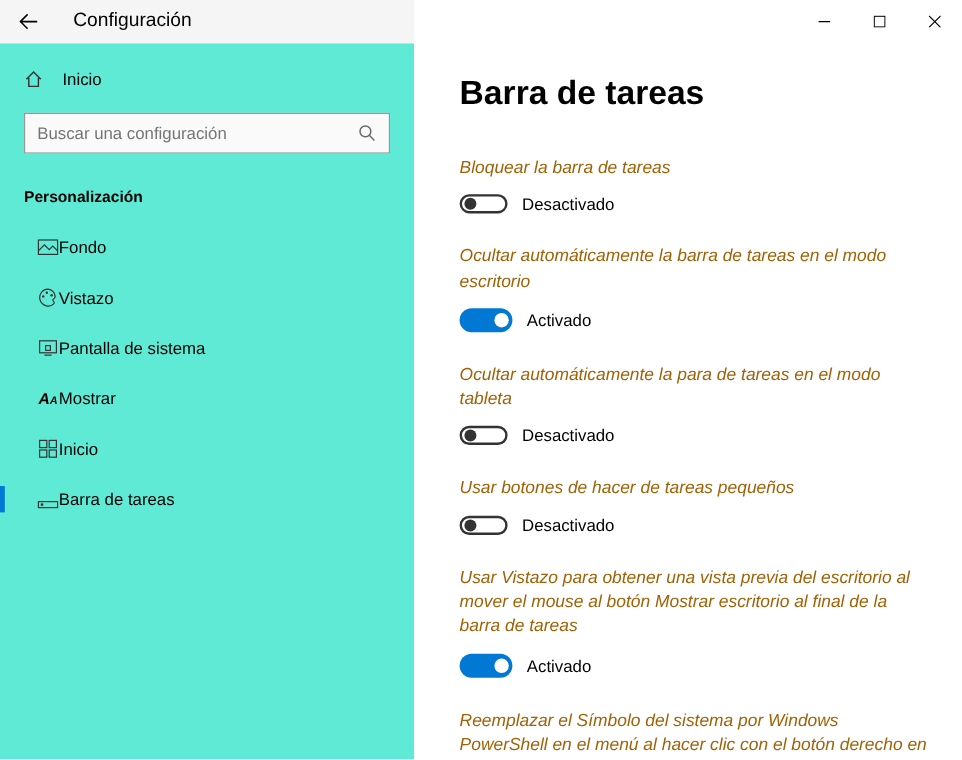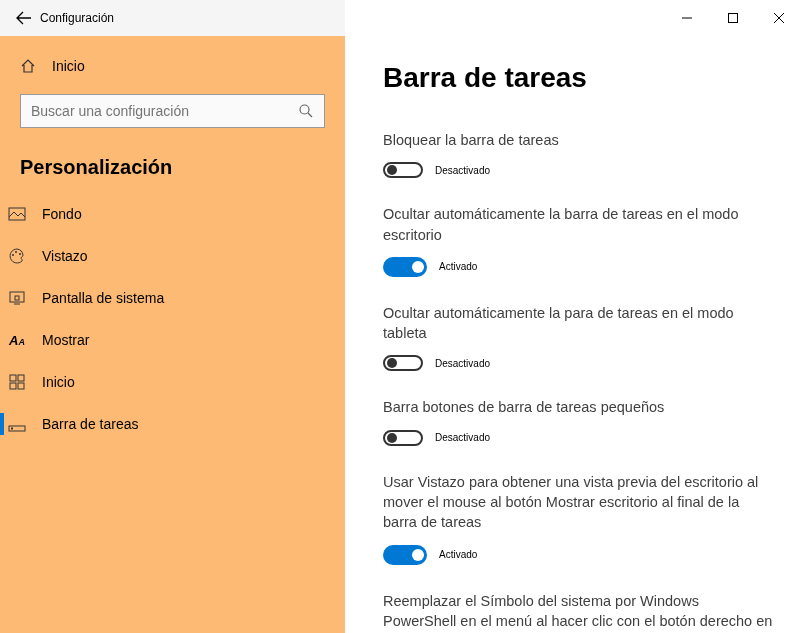--- a/index.html
+++ b/index.html
@@ -1,42 +1,42 @@
 <!DOCTYPE html>
 <html><head>
   <meta charset="utf-8">
   <style>
     * { margin: 0; padding: 0; box-sizing: border-box; font-family: "Segoe UI", sans-serif; }
     body { width: 802px; height: 633px; background: #fff; overflow: hidden; display: flex; flex-direction: column; }
     .titlebar { height: 36px; display: flex; align-items: center; padding-left: 8px; background: linear-gradient(to right, #f5f5f5 345px, #fff 345px); }
     .back-btn { width: 32px; height: 32px; display: flex; align-items: center; justify-content: center; cursor: pointer; }
-    .title-text { font-size: 12px; margin-left: 0; color: #000; }
+    .title-text { font-size: 16px; margin-left: 21px; color: #000; }
     .win-controls { margin-left: auto; display: flex; }
     .win-btn { width: 46px; height: 32px; display: flex; align-items: center; justify-content: center; cursor: pointer; }
     .content { flex: 1; display: flex; overflow: hidden; }
-    .sidebar { width: 345px; background: #fdba74; padding: 12px 0 0 0; overflow-y: auto; position: relative; }
+    .sidebar { width: 345px; background: #5eead4; padding: 12px 0 0 0; overflow-y: auto; position: relative; }
     .home-item { display: flex; align-items: center; padding: 10px 20px; cursor: pointer; gap: 16px; margin-bottom: 10px; }
     .home-item span.lbl { font-size: 14px; }
     .search-box { margin: 6px 20px 20px 20px; height: 34px; border: 1px solid #999; background: #fafafa; display: flex; align-items: center; padding: 0 10px; }
     .search-box input { flex: 1; border: none; background: transparent; outline: none; font-size: 14px; color: #666; }
-    .section-header { padding: 8px 20px 14px 20px; font-size: 20px; font-weight: 600; }
-    .nav-item { display: flex; align-items: center; padding: 12px 8px; cursor: pointer; gap: 16px; font-size: 14px; position: relative; text-align: center; }
+    .section-header { padding: 8px 20px 14px 20px; font-size: 13px; font-weight: 600; }
+    .nav-item { display: flex; align-items: center; padding: 12px 31px; cursor: pointer; font-size: 14px; position: relative; text-align: center; }
     .nav-item.active::before { content: ""; position: absolute; left: 0; top: 10px; bottom: 10px; width: 4px; background: #0078d4; }
     .nav-item .icon { width: 18px; height: 18px; display: flex; align-items: center; justify-content: center; flex-shrink: 0; font-style: italic; }
     .main { flex: 1; padding: 26px 28px 10px 38px; overflow-y: auto; }
     .main h1 { font-size: 28px; font-weight: 600; margin-bottom: 36px; }
     .setting { margin-bottom: 26px; }
-    .setting-label { font-size: 14.5px; color: #404040; margin-bottom: 12px; line-height: 1.4; }
+    .setting-label { font-size: 14.5px; color: #a16207; margin-bottom: 12px; line-height: 1.4; font-style: italic; }
     .toggle-row { display: flex; align-items: center; gap: 12px; }
     .toggle { width: 44px; height: 20px; border-radius: 10px; display: flex; align-items: center; padding: 0 3px; cursor: pointer; }
     .toggle.off { border: 2px solid #333; background: #fff; justify-content: flex-start; padding: 0 2px; width: 40px; height: 16px; }
     .toggle.off .knob { width: 10px; height: 10px; border-radius: 50%; background: #333; }
     .toggle.on { background: #0078d4; justify-content: flex-end; }
     .toggle.on .knob { width: 12px; height: 12px; border-radius: 50%; background: #fff; }
-    .toggle-state { font-size: 10px; }
+    .toggle-state { font-size: 14px; }
     svg { display: block; }
   </style>
 </head>
 <body>
 
 <div class="titlebar">
   <div class="back-btn">
     <svg width="16" height="16" viewBox="0 0 16 16">
         <path d="M7 2 L1 8 L7 14 M1 8 H15" stroke="#000" stroke-width="1.3" fill="none"></path>
       </svg>
@@ -165,21 +165,21 @@
       <div class="setting-label">Ocultar automáticamente la para de tareas en el modo tableta</div>
       <div class="toggle-row">
         <div class="toggle off">
             <div class="knob"></div>
           </div>
         <span class="toggle-state">Desactivado</span>
       </div>
     </div>
 
     <div class="setting">
-      <div class="setting-label">Barra botones de barra de tareas pequeños</div>
+      <div class="setting-label">Usar botones de hacer de tareas pequeños</div>
       <div class="toggle-row">
         <div class="toggle off">
             <div class="knob"></div>
           </div>
         <span class="toggle-state">Desactivado</span>
       </div>
     </div>
 
     <div class="setting">
       <div class="setting-label">Usar Vistazo para obtener una vista previa del escritorio al mover el mouse al botón Mostrar escritorio al final de la barra de tareas</div>

